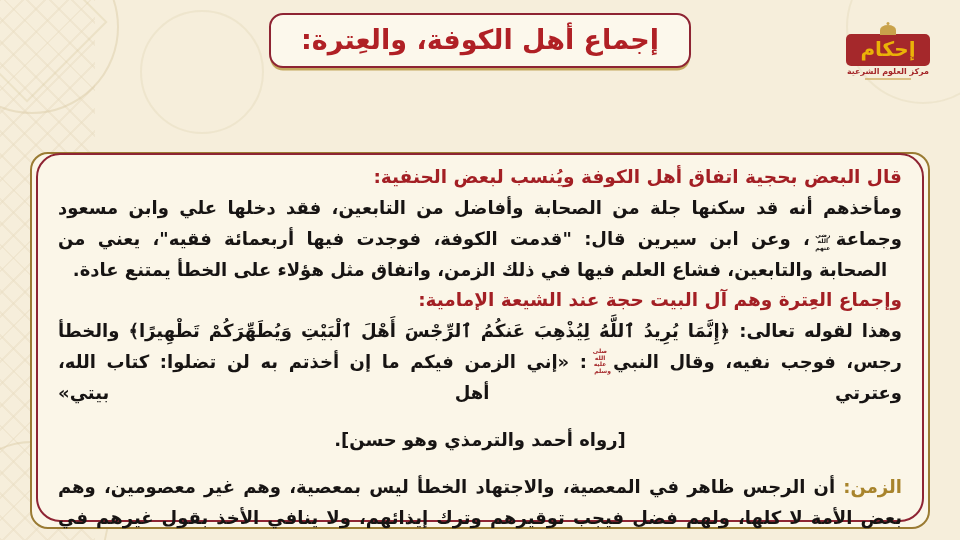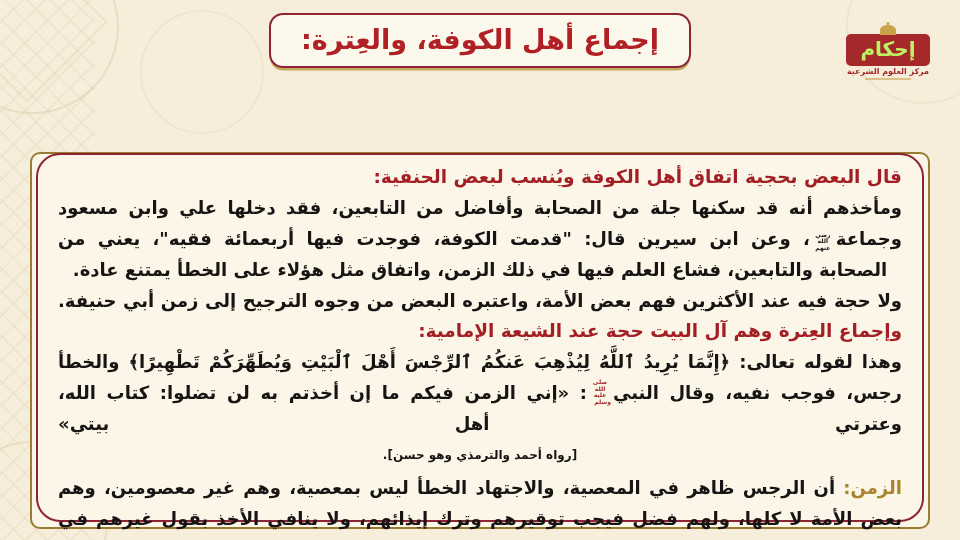--- a/index.html
+++ b/index.html
@@ -33,41 +33,41 @@
   .logo .dome{
     position:absolute;left:50%;transform:translateX(-50%);bottom:-1px;
     width:16px;height:10px;background:#c9a24b;border-radius:50% 50% 0 0;
   }
   .logo .finial{
     position:absolute;left:50%;transform:translateX(-50%);bottom:9px;
     width:3px;height:3px;background:#c9a24b;border-radius:50%;
   }
   .logo .badge{
     background:#a5282b;border-radius:5px;padding:5px 6px 7px;
-    color:#bef264;font-weight:bold;font-size:20px;line-height:1;
+    color:#eab308;font-weight:bold;font-size:20px;line-height:1;
   }
   .logo .caption{margin-top:1px;color:#a5282b;font-size:8px;font-weight:bold;}
   .logo .rule{margin:2px auto 0;width:46px;height:2px;background:#c9a24b;opacity:.6;}
   
   .content-outer{
     position:absolute;left:30px;right:30px;top:152px;bottom:11px;
-    border:2.5px solid #9a7b33;border-radius:10px;background:#fbf6e8;
+    border:2.5px solid #9a7b33;border-radius:18px;background:#fbf6e8;
   }
   .content-inner{
     position:absolute;top:-1px;left:4px;right:4px;bottom:5px;
     border:2px solid #8e2433;border-radius:24px;
     padding:7px 20px 6px;box-sizing:border-box;
   }
   .content-inner, .content-inner *{color:#171413;}
   p.para{margin:0;font-size:18px;font-weight:bold;line-height:31px;text-align:justify;}
   p.center-last{text-align-last:center;}
   p.stretch{text-align-last:justify;}
   .heading{margin:0;font-size:18.5px;font-weight:bold;line-height:30px;color:#a31f24;text-align:right;}
   .heading.second{}
-  .source-line{margin:1px;font-size:12px;font-weight:bold;line-height:31px;text-align:center;}
+  .source-line{margin:16px;font-size:18px;font-weight:bold;line-height:31px;text-align:center;}
   .label-gold{color:#a8842c;}
   .honorific{
     display:inline-block;width:22px;font-size:6px;line-height:1.1;
     text-align:center;vertical-align:-5px;font-weight:bold;margin:0 2px;
   }
   .honorific.red{color:#a5282b;}
   .honorific.dark{color:#171413;}
 </style>
 </head>
 <body>
@@ -93,21 +93,20 @@
   <div class="rule"></div>
 </div>
 
 <div class="content-outer">
   <div class="content-inner">
 
     <p class="heading">قال البعض بحجية اتفاق أهل الكوفة ويُنسب لبعض الحنفية:</p>
 
     <p class="para center-last"><span>ومأخذهم أنه قد سكنها جلة من الصحابة وأفاضل من التابعين، فقد دخلها علي وابن مسعود وجماعة</span><span class="honorific dark">رضي الله عنهم</span><span>، وعن ابن سيرين قال: "قدمت الكوفة، فوجدت فيها أربعمائة فقيه"، يعني من الصحابة والتابعين، فشاع العلم فيها في ذلك الزمن، واتفاق مثل هؤلاء على الخطأ يمتنع عادة.</span></p>
 
-    <p class="para stretch">ولا حجة فيه عند الأكثرين فهم بعض الأمة، واعتبره البعض من وجوه الترجيح إلى زمن أبي حنيفة.</p>
 
     <p class="heading second">وإجماع العِترة وهم آل البيت حجة عند الشيعة الإمامية:</p>
 
     <p class="para stretch"><span>وهذا لقوله تعالى: ﴿إِنَّمَا يُرِيدُ ٱللَّهُ لِيُذْهِبَ عَنكُمُ ٱلرِّجْسَ أَهْلَ ٱلْبَيْتِ وَيُطَهِّرَكُمْ تَطْهِيرًا﴾ والخطأ رجس، فوجب نفيه، وقال النبي</span><span class="honorific red">صلى الله عليه وسلم</span><span>: «إني الزمن فيكم ما إن أخذتم به لن تضلوا: كتاب الله، وعترتي أهل بيتي»</span></p>
 
     <p class="source-line">[رواه أحمد والترمذي وهو حسن].</p>
 
     <p class="para stretch"><span class="label-gold">الزمن:</span><span> أن الرجس ظاهر في المعصية، والاجتهاد الخطأ ليس بمعصية، وهم غير معصومين، وهم بعض الأمة لا كلها، ولهم فضل فيجب توقيرهم وترك إيذائهم، ولا ينافي الأخذ بقول غيرهم في الاجتهاد.</span></p>
 
   </div>

